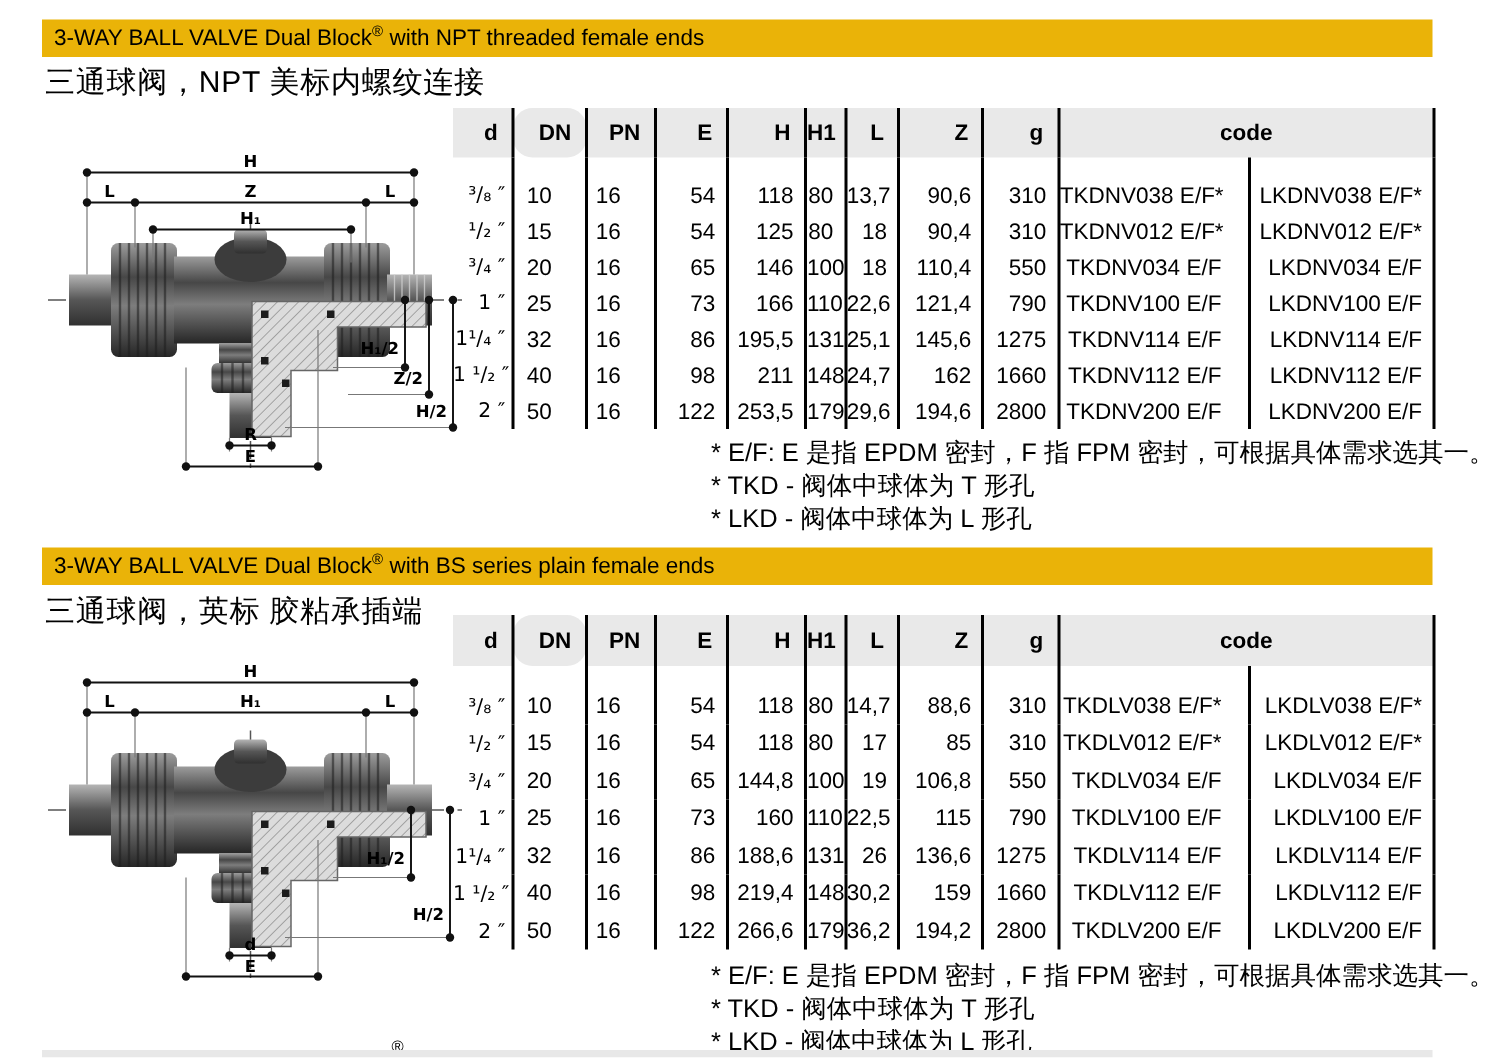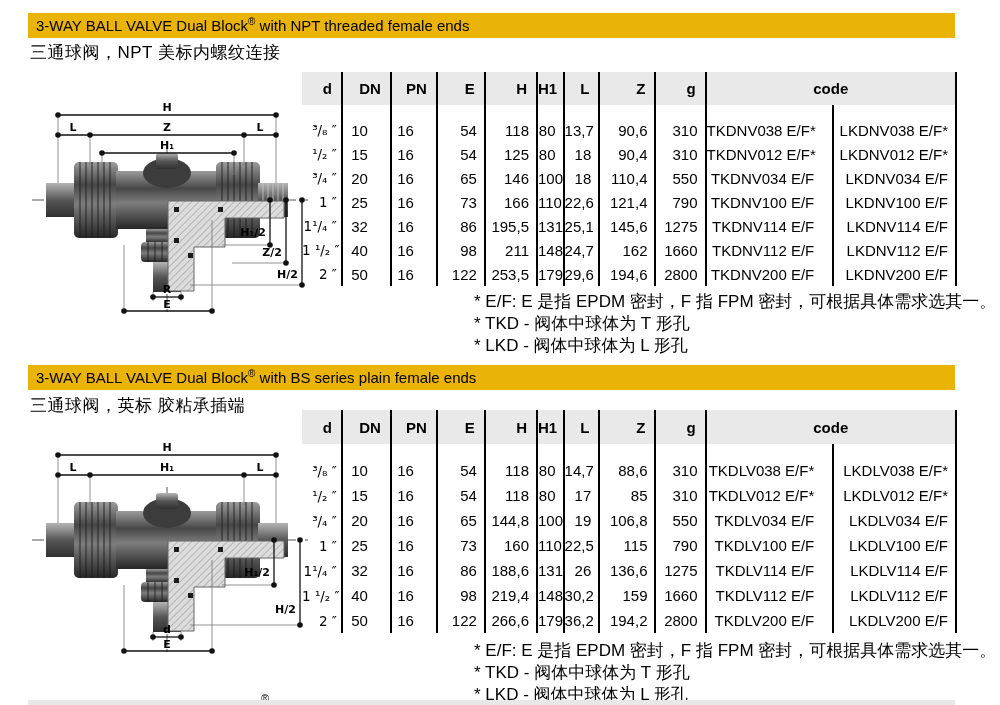--- a/index.html
+++ b/index.html
@@ -8,41 +8,41 @@
     width:1000px; height:705px; position:relative; overflow:hidden;
     font-family:"Liberation Sans", sans-serif; color:#000;
   }
   .bar {
     position:absolute; left:28px; width:927px; height:25px;
     background:#eab308; font-size:15px; line-height:25px; padding-left:8px;
     white-space:nowrap;
   }
   .bar sup { font-size:10px; vertical-align:super; line-height:0; }
   .subtitle {
-    position:absolute; left:30px; font-size:17px; letter-spacing:0.5px;
+    position:absolute; left:30px; font-size:20px; letter-spacing:0.5px;
     white-space:nowrap;
   }
   .diagram { position:absolute; left:22px; }
   .spec {
     position:absolute; left:302px; border-collapse:collapse; table-layout:fixed;
     width:655px;
   }
   .spec th, .spec td {
     border-right:2px solid #000; font-size:15px; white-space:nowrap;
     vertical-align:middle; overflow:visible;
   }
   .spec thead th { background:#e9e9e9; height:33px; font-weight:bold; text-align:right; padding-right:9px; }
   .spec.t2 thead th { height:34px; }
   .spec thead th.h-code { text-align:center; padding-right:0; }
   .spec td { height:24px; text-align:right; padding-right:7px; }
   .spec.t2 td { height:25px; }
   .spec tr.gap-row td { height:13px; padding:0; }
   .spec.t2 tr.gap-row td { height:14px; }
   .c-d  { width:39px; }
-  .c-dn { width:48px; }
+  .c-dn { width:48px;border-radius:13px; }
   .c-pn { width:45px; }
   .c-e  { width:47px; }
   .c-h  { width:51px; }
   .c-h1 { width:26px; }
   .c-l  { width:35px; }
   .c-z  { width:55px; }
   .c-g  { width:49px; }
   .c-code1 { width:125px; }
   .c-code2 { width:120px; }
   td.c-d { font-family:"DejaVu Sans", sans-serif; font-size:13.5px; padding-right:4px; }

